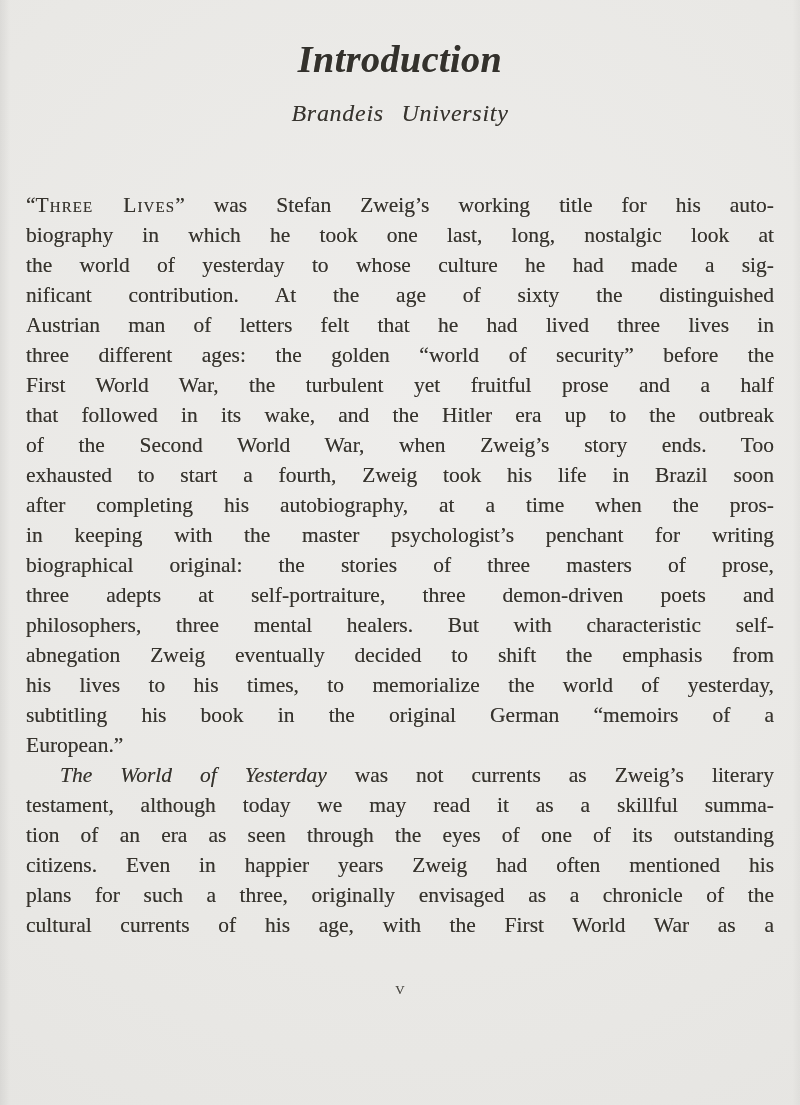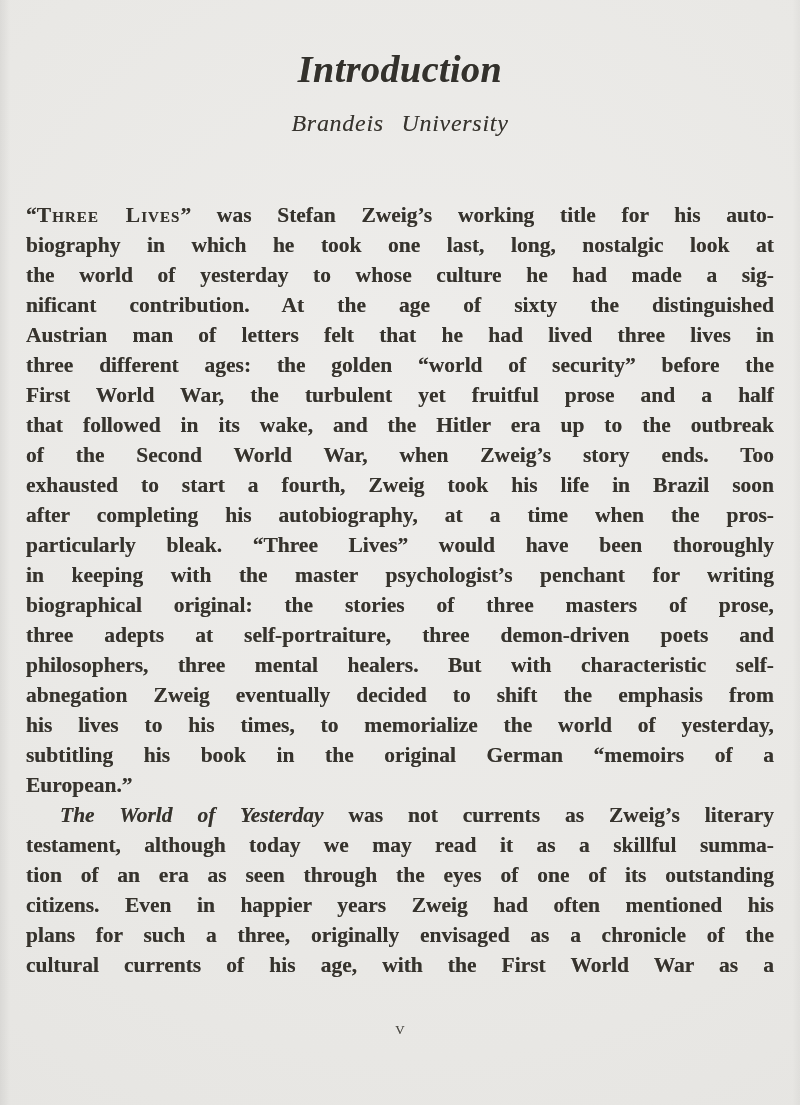--- a/index.html
+++ b/index.html
@@ -12,21 +12,21 @@
   .page {
     position: relative;
     width: 800px;
     height: 1105px;
     box-sizing: border-box;
     color: #38352f;
     background:
       linear-gradient(90deg, rgba(0,0,0,0.06), rgba(0,0,0,0) 1.3%, rgba(0,0,0,0) 99%, rgba(0,0,0,0.03)),
       radial-gradient(120% 90% at 52% 38%, #eeedeb 0%, #e9e8e5 55%, #e4e3e0 100%);
   }
-  .header { text-align: center; padding-top: 46px; }
+  .header { text-align: center; padding-top: 36px; }
   .title {
     margin: 0;
     font-style: italic;
     font-weight: 700;
     font-size: 38px;
     line-height: 46px;
     letter-spacing: 0.5px;
     color: #33312c;
     text-shadow: 0 0 0.6px rgba(50,47,42,0.5);
   }
@@ -51,21 +51,20 @@
     color: #37342e;
     text-shadow: 0 0 0.5px rgba(50,47,42,0.45);
   }
   .body-text {
     margin: 63px 26px 5px 26px;
     width: 748px;
     font-size: 21.5px;
     line-height: 30px;
     color: #36332d;
     text-shadow: 0 0 0.6px rgba(54,51,45,0.55);
-    font-weight: bold;
   }
   .paragraph { margin: 0; }
   .paragraph.indent .line:first-child { text-indent: 34px; }
   .line {
     text-align: justify;
     text-align-last: justify;
     white-space: normal;
   }
   .line.flush-last { text-align-last: left; }
   .sc { font-variant: small-caps; letter-spacing: 0.05em; }
@@ -95,21 +94,20 @@
         <div class="line"><span>biography in which he took one last, long, nostalgic look at</span></div>
         <div class="line"><span>the world of yesterday to whose culture he had made a sig-</span></div>
         <div class="line"><span>nificant contribution. At the age of sixty the distinguished</span></div>
         <div class="line"><span>Austrian man of letters felt that he had lived three lives in</span></div>
         <div class="line"><span>three different ages: the golden “world of security” before the</span></div>
         <div class="line"><span>First World War, the turbulent yet fruitful prose and a half</span></div>
         <div class="line"><span>that followed in its wake, and the Hitler era up to the outbreak</span></div>
         <div class="line"><span>of the Second World War, when Zweig’s story ends. Too</span></div>
         <div class="line"><span>exhausted to start a fourth, Zweig took his life in Brazil soon</span></div>
         <div class="line"><span>after completing his autobiography, at a time when the pros-</span></div>
-        <div class="line"><span>particularly bleak. “Three Lives” would have been thoroughly</span></div>
         <div class="line"><span>in keeping with the master psychologist’s penchant for writing</span></div>
         <div class="line"><span>biographical original: the stories of three masters of prose,</span></div>
         <div class="line"><span>three adepts at self-portraiture, three demon-driven poets and</span></div>
         <div class="line"><span>philosophers, three mental healers. But with characteristic self-</span></div>
         <div class="line"><span>abnegation Zweig eventually decided to shift the emphasis from</span></div>
         <div class="line"><span>his lives to his times, to memorialize the world of yesterday,</span></div>
         <div class="line"><span>subtitling his book in the original German “memoirs of a</span></div>
         <div class="line flush-last"><span>European.”</span></div>
       </div>
       <div class="paragraph indent">

